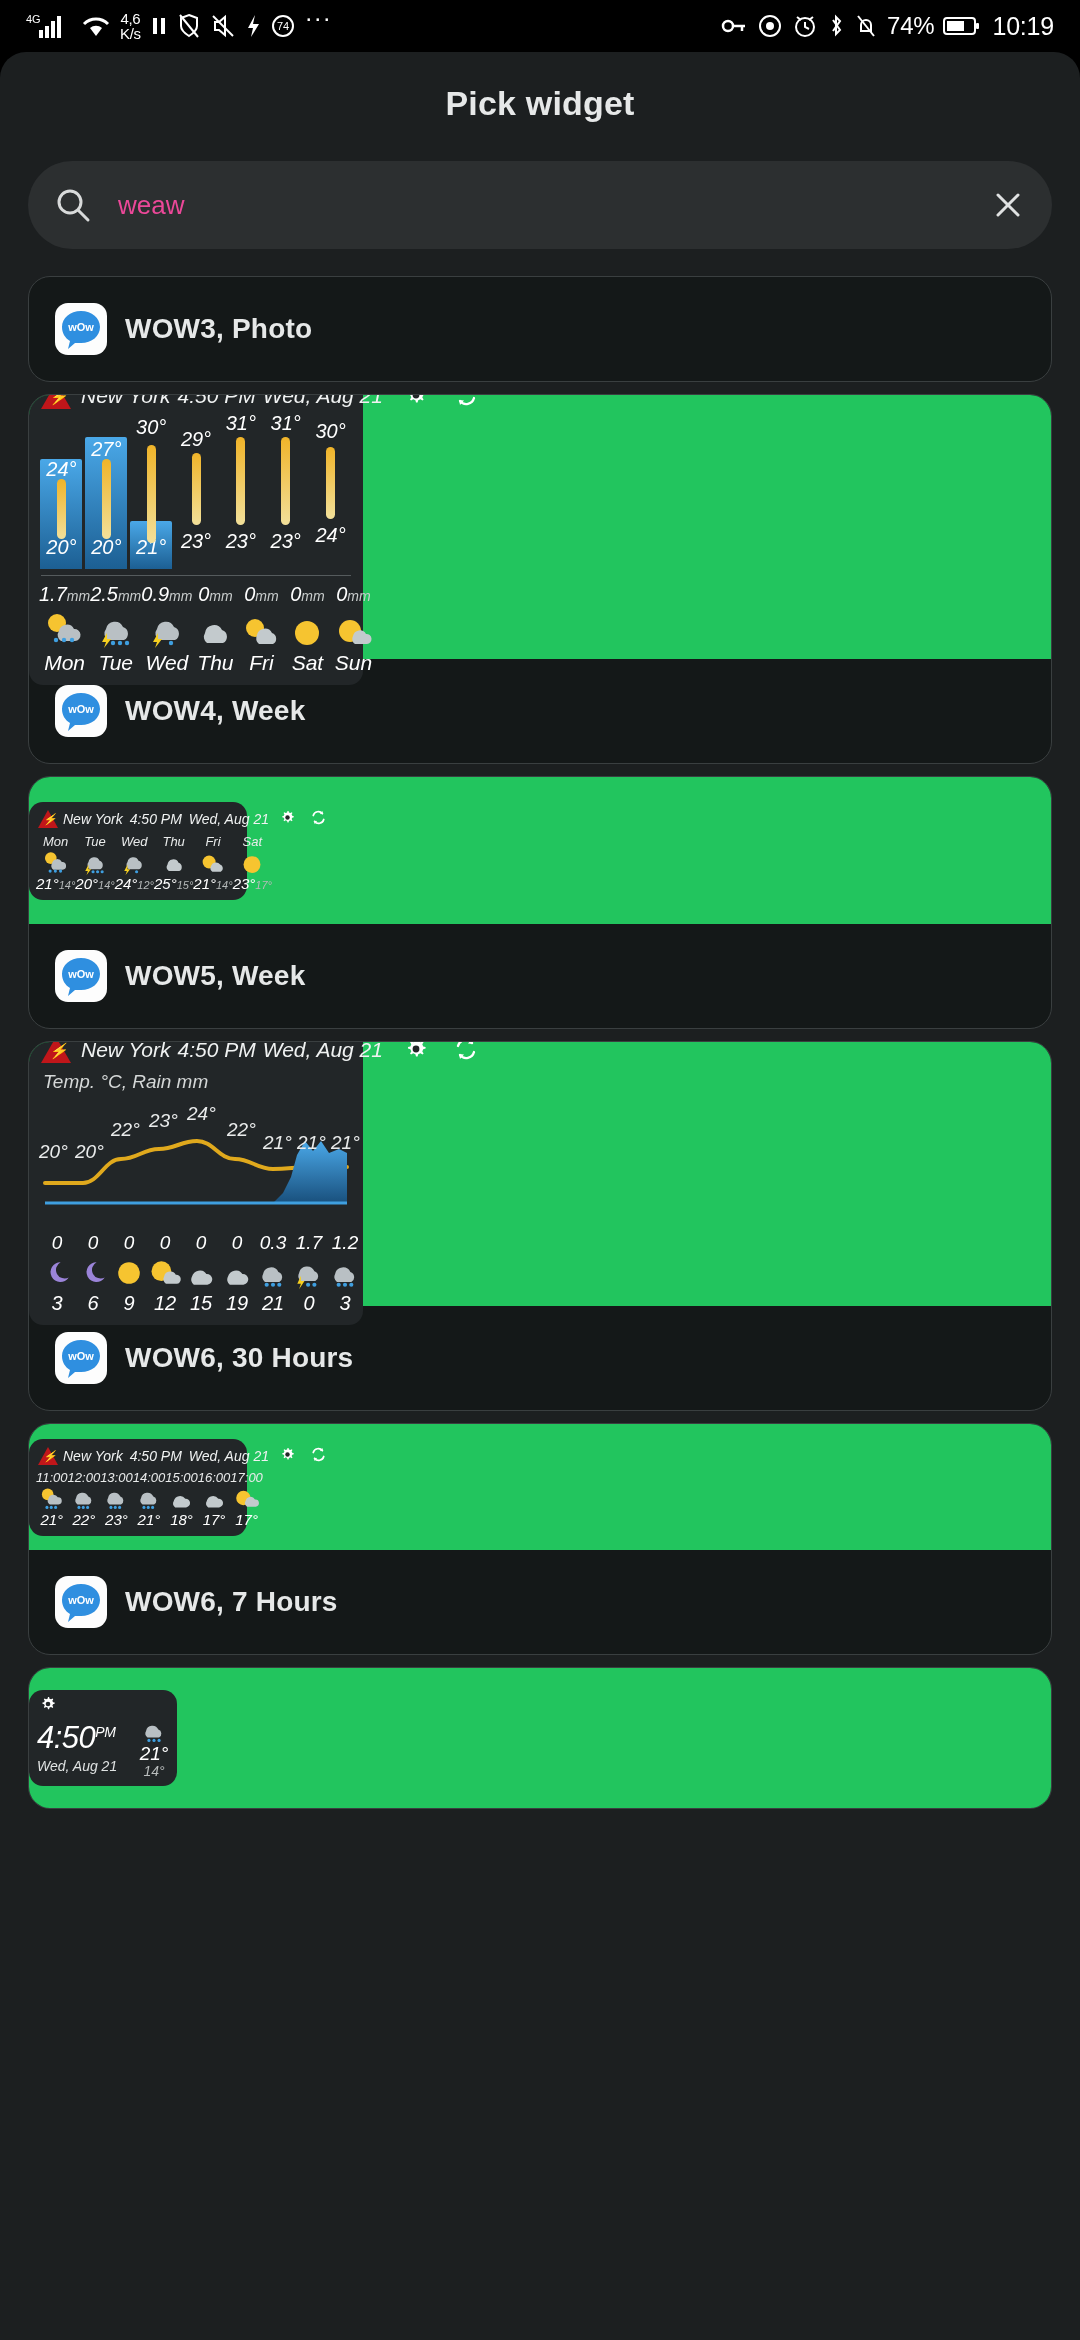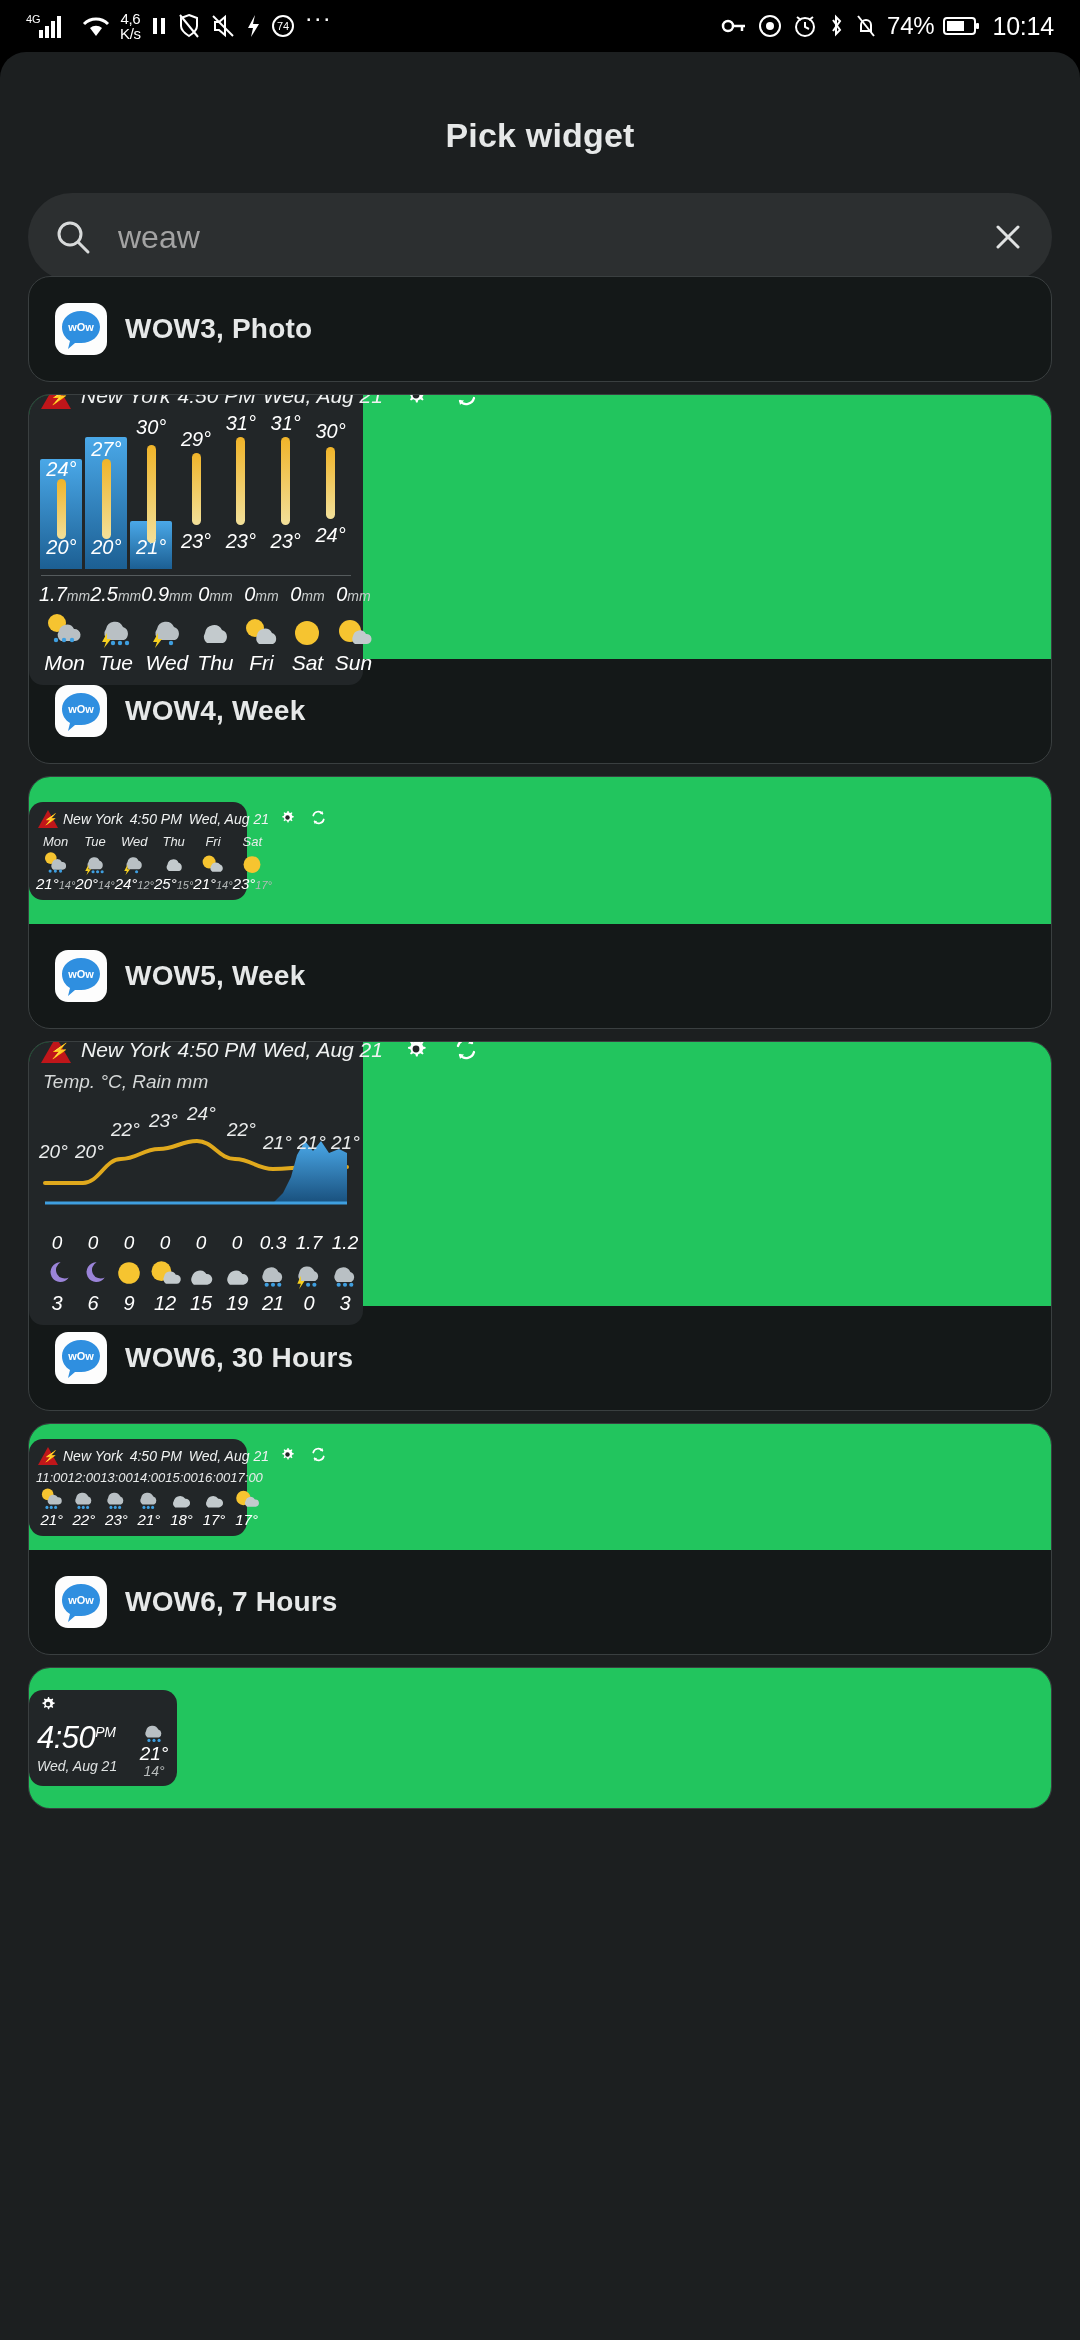--- a/index.html
+++ b/index.html
@@ -30,30 +30,30 @@
   
   .sheet {
     position: absolute; top: 52px; left: 0; right: 0; bottom: 0;
     background: #1c1f20;
     border-radius: 26px 26px 0 0;
     overflow: hidden;
   }
   .page-title {
     text-align: center; color: #e6e8e8;
     font-size: 34px; font-weight: bold;
-    padding-top: 64px; letter-spacing: .2px;
+    padding-top: 32px; letter-spacing: .2px;
   }
 
   
   .search-wrap { padding: 38px 28px 0 28px; }
   .search-bar {
     height: 88px; background: #2c2f30; border-radius: 44px;
     display: flex; align-items: center; padding: 0 26px; gap: 26px;
   }
-  .search-text { color: #a3a3a3; font-size: 32px; flex: 1; }
+  .search-text { color: #ec4899; font-size: 26px; flex: 1; }
   .icon-btn { display:flex; align-items:center; justify-content:center; }
 
   
   .list {
     position: absolute; left: 0; right: 0;
     top: 224px; bottom: 0;
     padding: 0 28px;
     overflow: hidden;
   }
   .card {
@@ -259,21 +259,21 @@
         </svg>
     </span>
     <span class="sb-batt-txt">74%</span>
     <span class="sb-ico">
       <svg width="38" height="22" viewBox="0 0 38 22">
           <rect x="1" y="3" width="31" height="16" rx="3" fill="none" stroke="#fff" stroke-width="2"></rect>
           <rect x="4" y="6" width="17" height="10" fill="#fff"></rect>
           <rect x="33" y="8" width="3" height="6" rx="1" fill="#fff"></rect>
         </svg>
     </span>
-    <span class="sb-clock">10:14</span>
+    <span class="sb-clock">10:19</span>
   </div>
 </div>
 
 <div class="sheet">
 
   <div class="page-title">Pick widget</div>
 
   <div class="search-wrap">
     <div class="search-bar">
       <span class="icon-btn">

